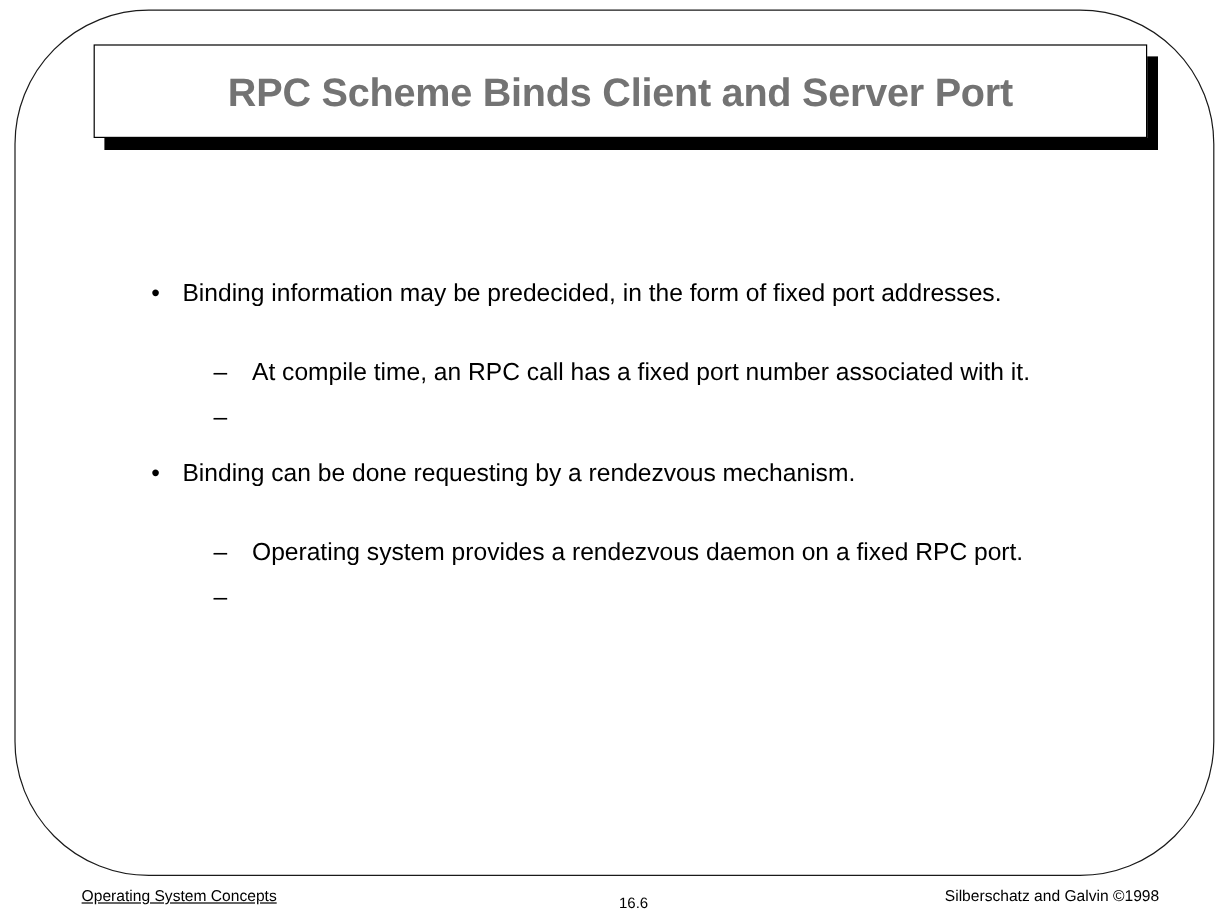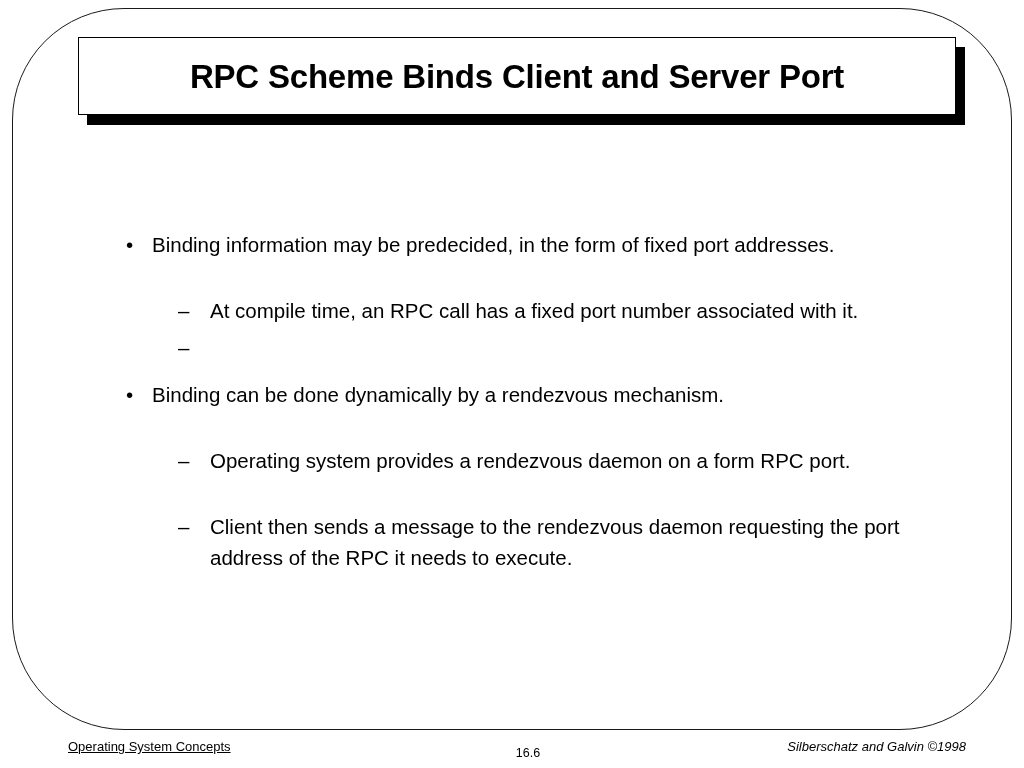--- a/index.html
+++ b/index.html
@@ -59,21 +59,21 @@
     display: flex;
     align-items: center;
     justify-content: center;
   }
   .title-text {
     font-size: 33px;
     font-weight: bold;
     letter-spacing: -0.2px;
     line-height: 1;
     white-space: nowrap;
-    color: #000000;
+    color: #737373;
   }
 
   
   .content {
     position: absolute;
     left: 120px;
     top: 196px;
     width: 800px;
   }
 
@@ -143,21 +143,20 @@
     font-size: 12.5px;
     line-height: 18px;
   }
   .footer-right {
     position: absolute;
     right: 58px;
     top: 0;
     font-size: 13px;
     line-height: 18px;
     white-space: nowrap;
-    font-style: italic;
   }
 </style>
 </head>
 <body>
 
 <div class="slide-frame"></div>
 
 <div class="title-wrap">
   <div class="title-shadow"></div>
   <div class="title-box">
@@ -178,31 +177,30 @@
   </div>
 
   <div class="bullet-l2">
     <span class="marker">–</span>
   </div>
 
   <div class="group-gap"></div>
 
   <div class="bullet-l1">
     <span class="marker">•</span>
-    <span class="btext">Binding can be done dynamically by a rendezvous mechanism.</span>
-  </div>
-
-  <div class="bullet-l2">
-    <span class="marker">–</span>
-    <span class="btext">Operating system provides a rendezvous daemon on a form RPC port.</span>
-  </div>
-
-  <div class="bullet-l2">
-    <span class="marker">–</span>
-    <span class="btext">Client then sends a message to the rendezvous daemon requesting the port address of the RPC it needs to execute.</span>
+    <span class="btext">Binding can be done requesting by a rendezvous mechanism.</span>
+  </div>
+
+  <div class="bullet-l2">
+    <span class="marker">–</span>
+    <span class="btext">Operating system provides a rendezvous daemon on a fixed RPC port.</span>
+  </div>
+
+  <div class="bullet-l2">
+    <span class="marker">–</span>
   </div>
 
 </div>
 
 <div class="footer">
   <div class="footer-left">Operating System Concepts</div>
   <div class="footer-center">16.6</div>
   <div class="footer-right">Silberschatz and Galvin ©1998</div>
 </div>
 

